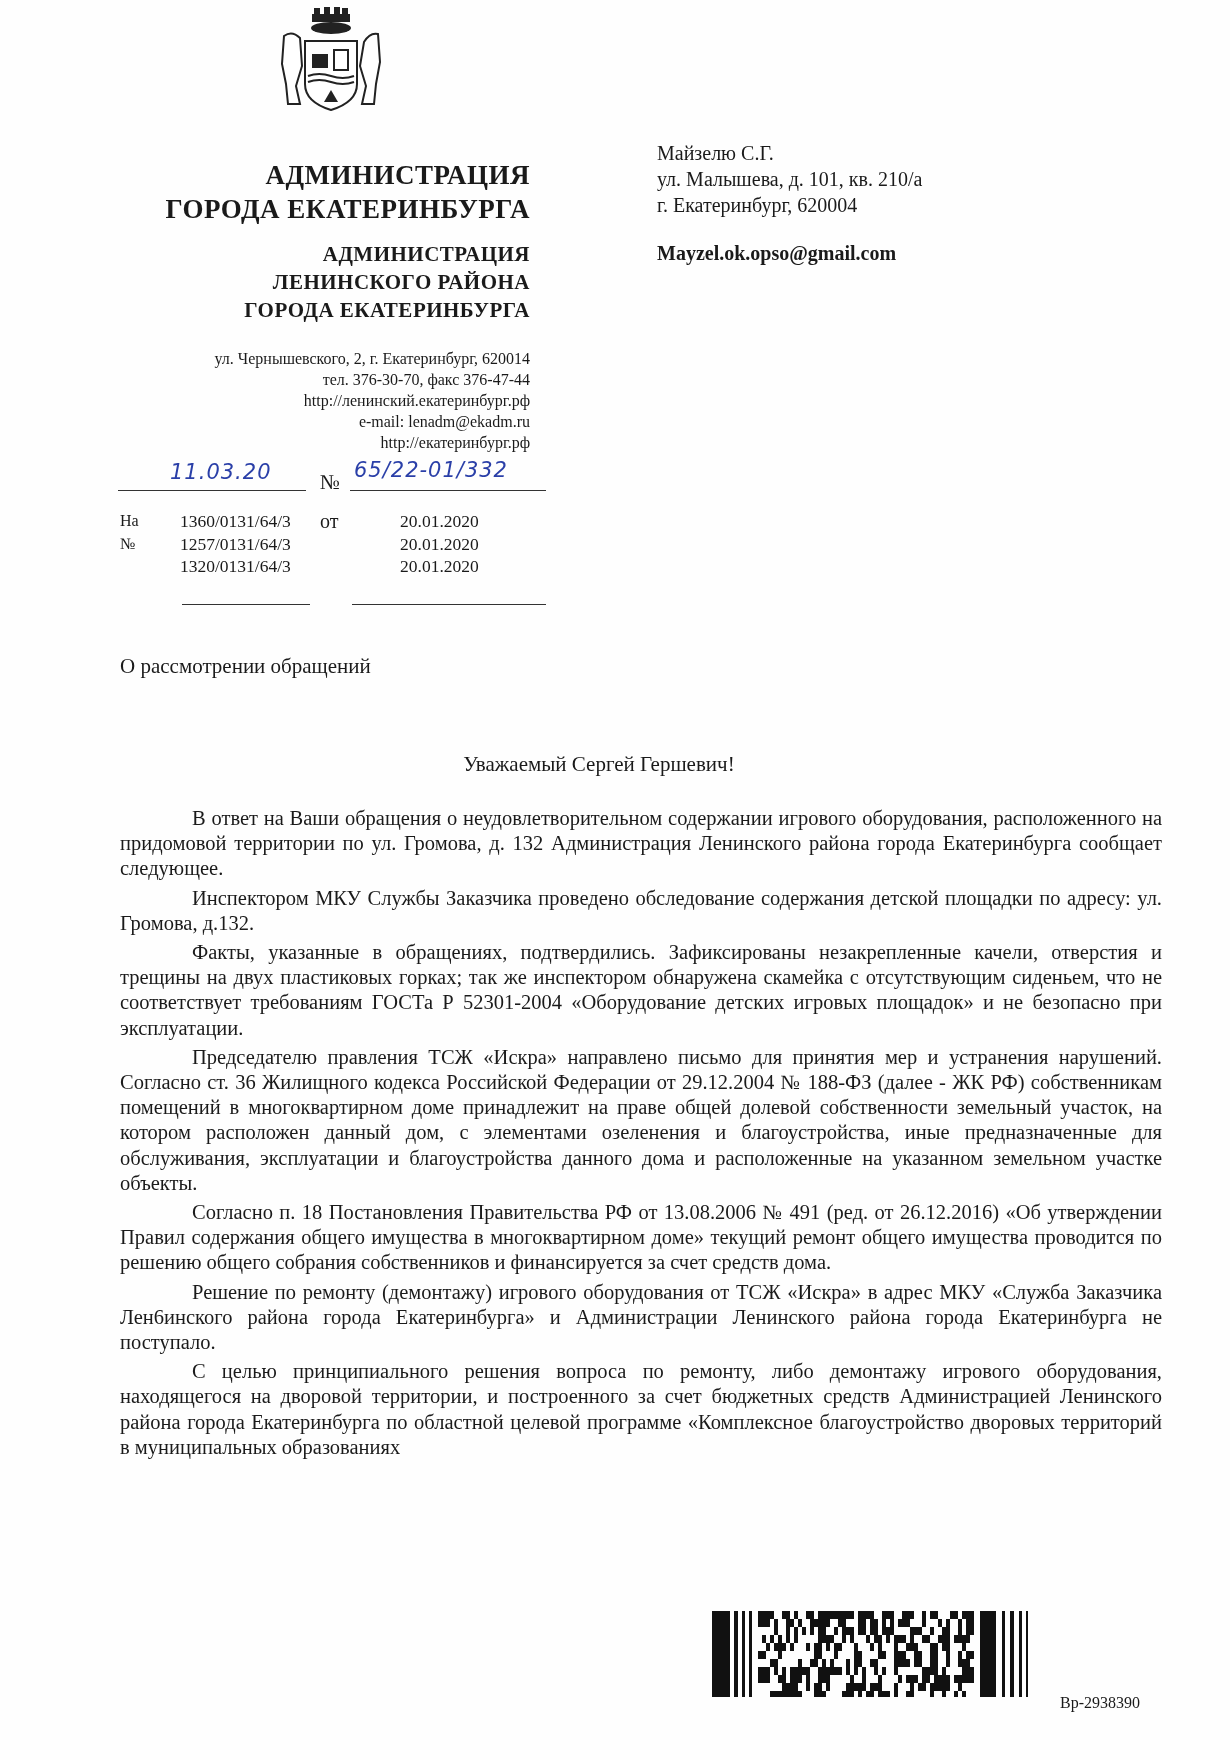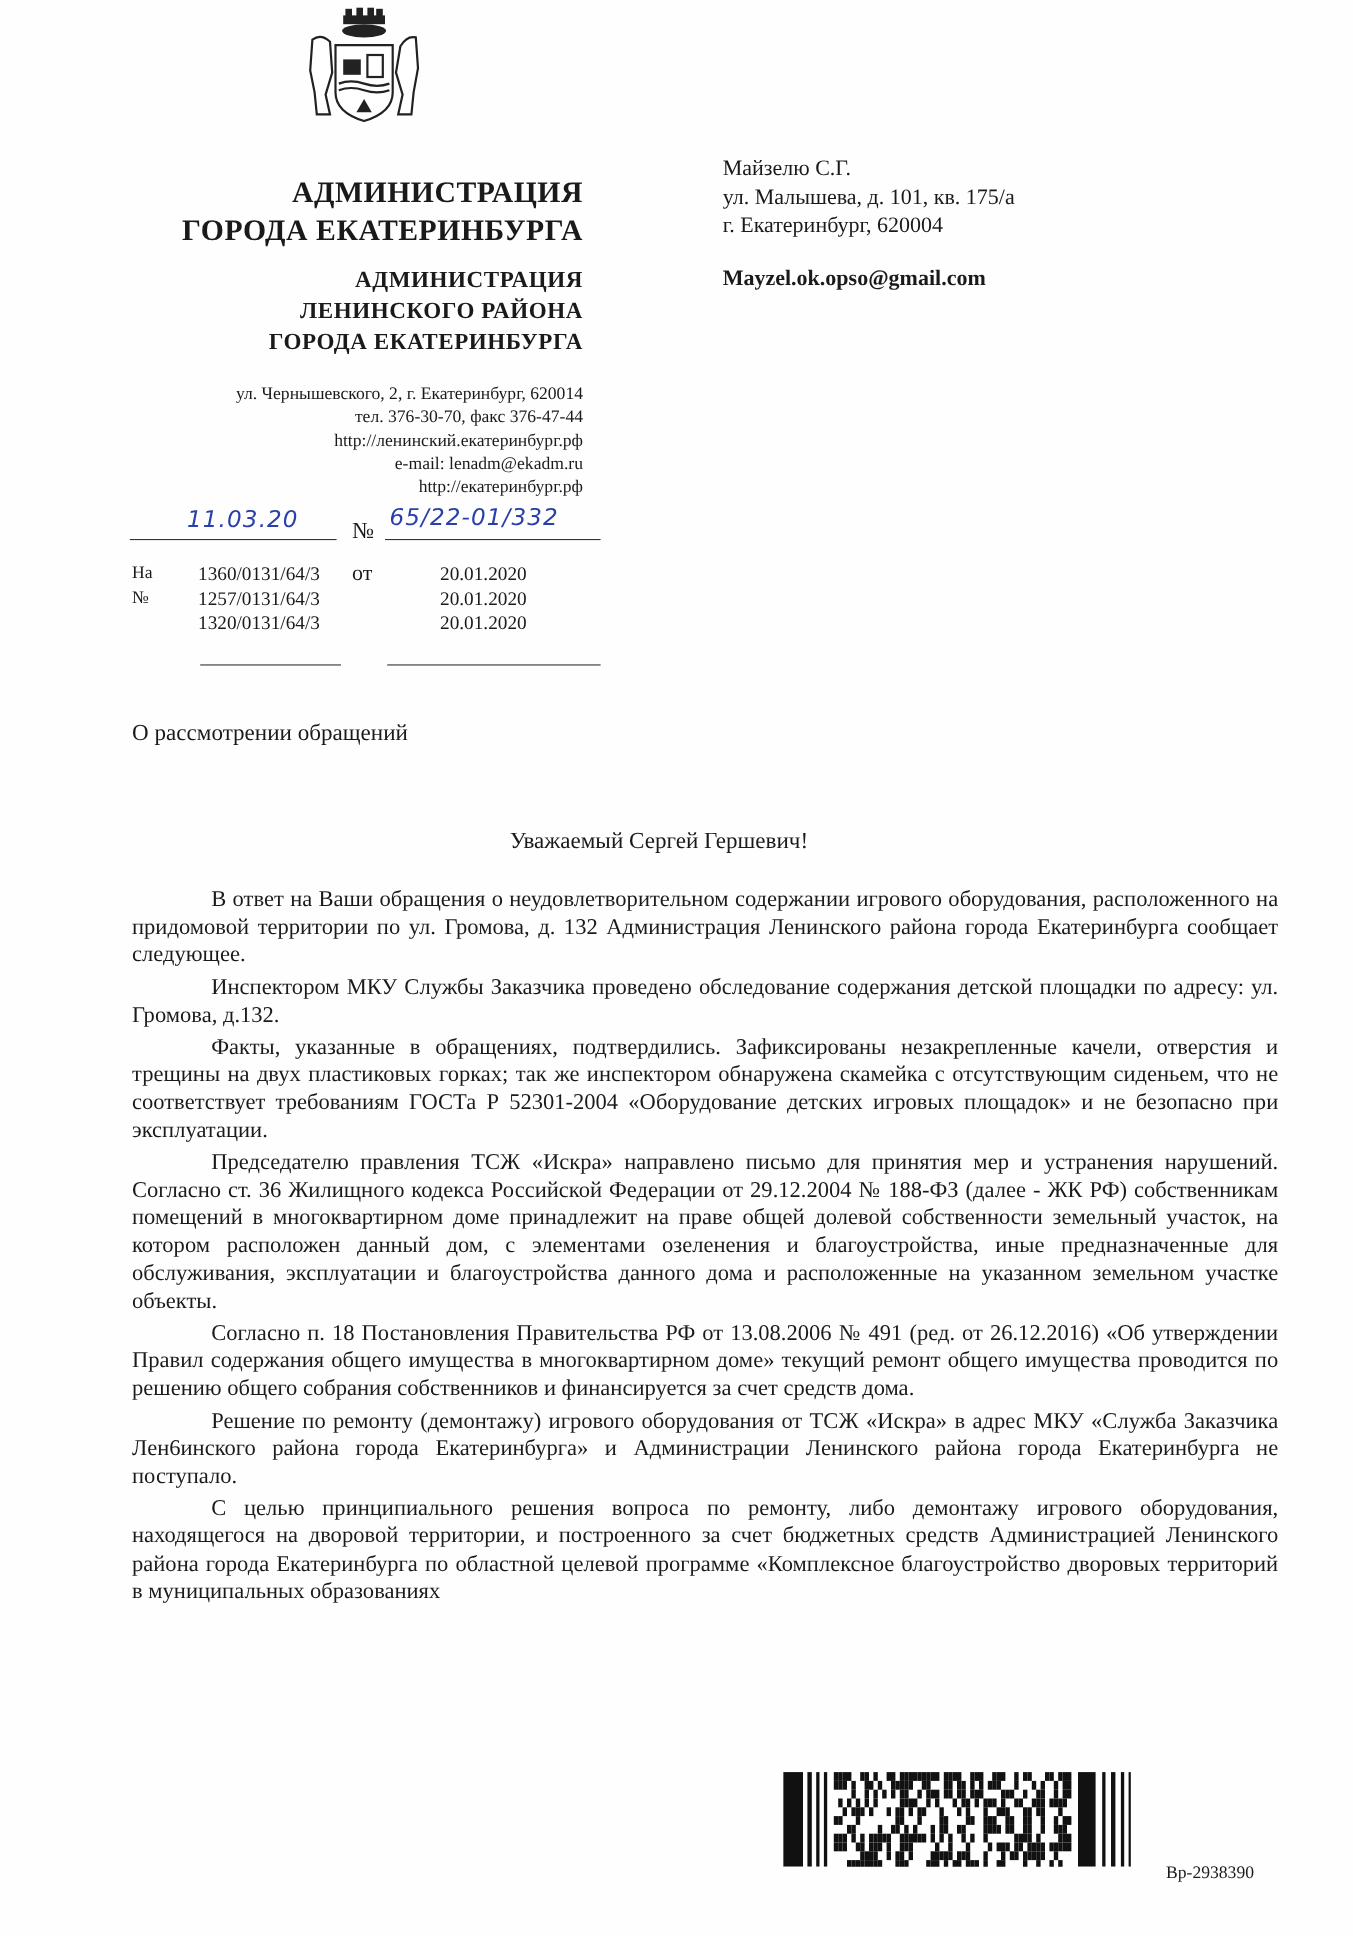--- a/index.html
+++ b/index.html
@@ -82,21 +82,21 @@
       <div>ул. Чернышевского, 2, г. Екатеринбург, 620014</div>
       <div>тел. 376-30-70, факс 376-47-44</div>
       <div>http://ленинский.екатеринбург.рф</div>
       <div>e-mail: lenadm@ekadm.ru</div>
       <div>http://екатеринбург.рф</div>
     </div>
   </div>
 
   <div class="recipient">
     <div class="name">Майзелю С.Г.</div>
-    <div>ул. Малышева, д. 101, кв. 175/а</div>
+    <div>ул. Малышева, д. 101, кв. 210/а</div>
     <div>г. Екатеринбург, 620004</div>
     <div class="email">Mayzel.ok.opso@gmail.com</div>
   </div>
 
   <div class="underline" style="left:118px; top:472px; width:188px; height:18px;"></div>
   <div class="reg-line hand" style="left:170px; top:460px;">11.03.20</div>
   <div class="no-sign">№</div>
   <div class="underline" style="left:350px; top:472px; width:196px; height:18px;"></div>
   <div class="reg-line hand" style="left:354px; top:458px;">65/22-01/332</div>
 

